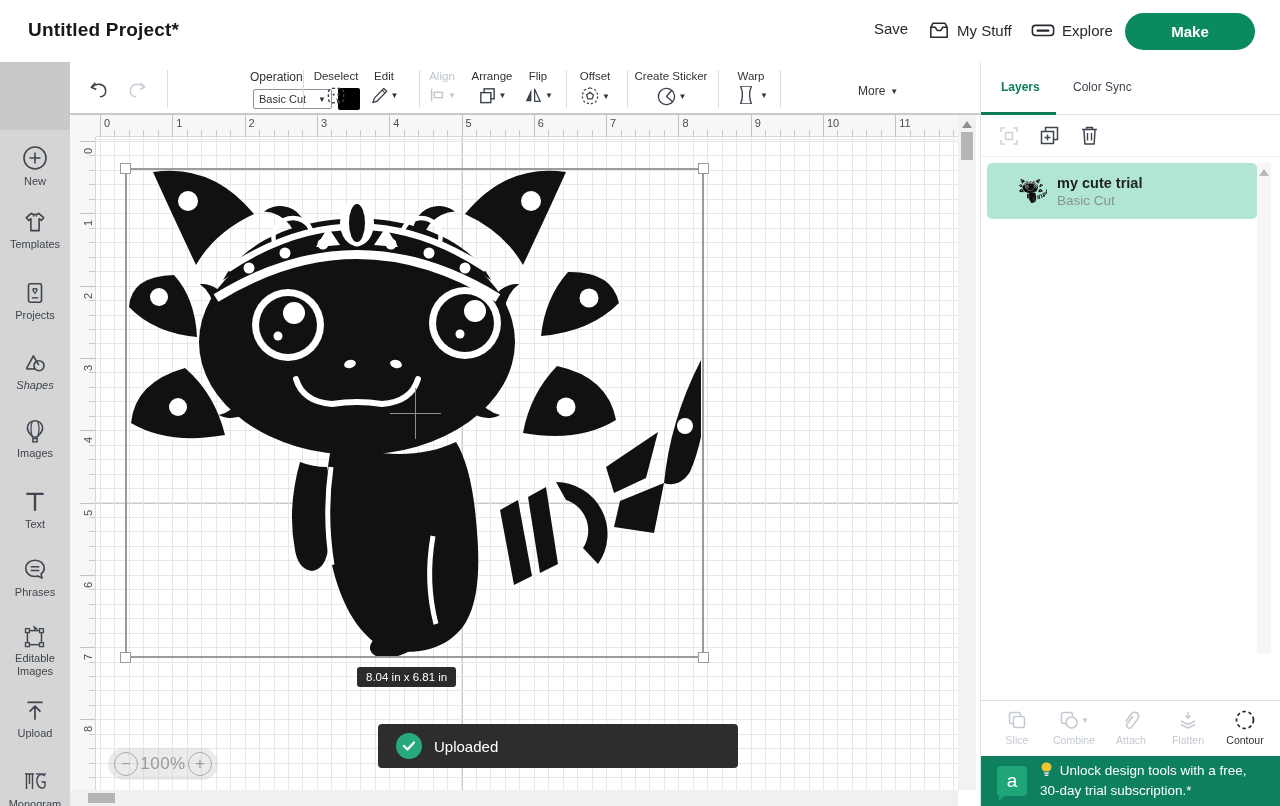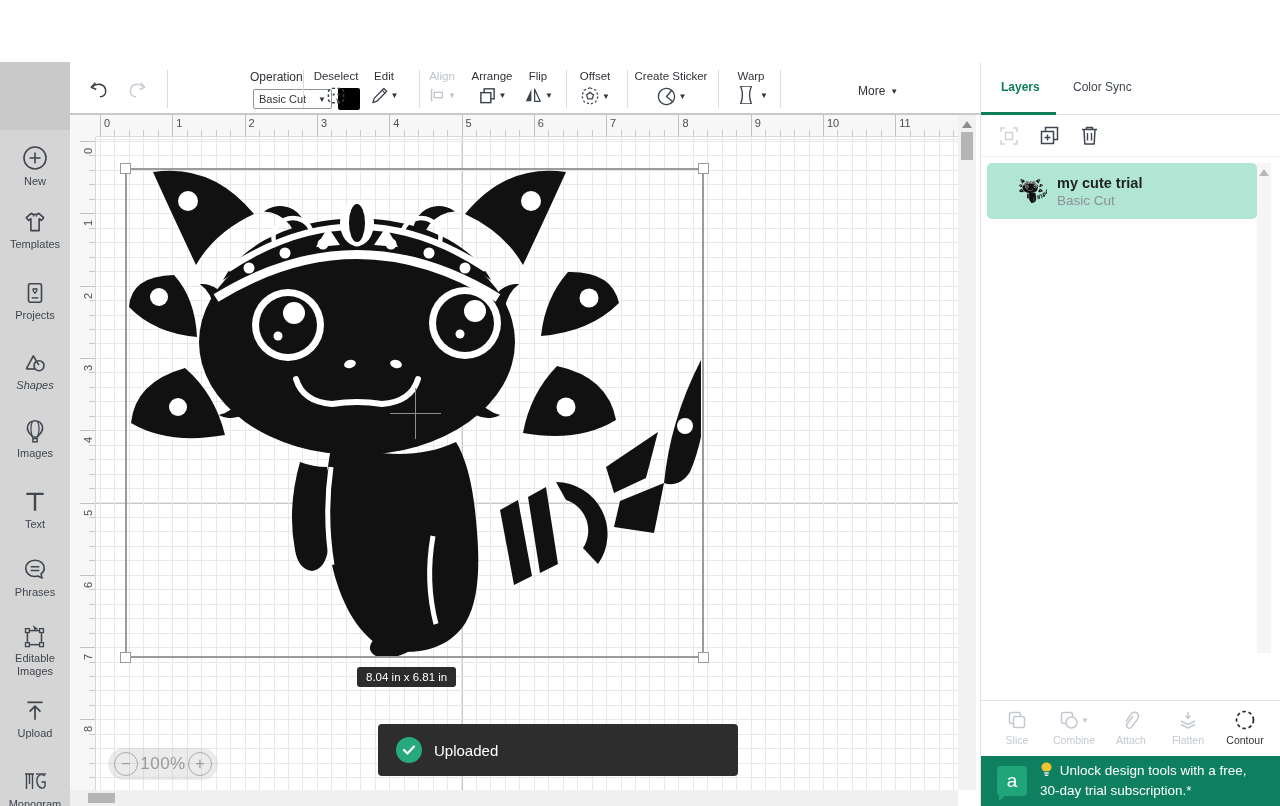--- a/index.html
+++ b/index.html
@@ -63,21 +63,21 @@
   .crosshair { position:absolute; left:320px; top:273px; width:51px; height:51px; z-index:5; }
   .crosshair .chh { position:absolute; left:0; top:25px; width:51px; height:1px; background:#8f8f8f; }
   .crosshair .chv { position:absolute; left:25px; top:0; width:1px; height:51px; background:#8f8f8f; }
 
   .size-label { position:absolute; left:287px; top:552px; height:20px; padding:0 9px; background:#2b2b2b; border-radius:3px; color:#fff; font-size:11.5px; line-height:20px; z-index:6; white-space:nowrap; }
 
   .zoom-pill { position:absolute; left:38px; top:633px; width:110px; height:32px; border-radius:16px; background:rgba(190,190,190,.30); display:flex; align-items:center; justify-content:space-between; padding:0 6px; z-index:6; }
   .zoom-circle { width:24px; height:24px; border-radius:50%; border:1.5px solid #ababab; color:#9a9a9a; font-size:16px; display:flex; align-items:center; justify-content:center; cursor:pointer; background:transparent; line-height:1; }
   .zoom-val { font-size:17px; color:#9a9a9a; letter-spacing:.5px; }
 
-  .toast { position:absolute; left:308px; top:609px; width:360px; height:52px; background:#2d2d2d; border-radius:4px; display:flex; align-items:center; z-index:8; }
+  .toast { position:absolute; left:308px; top:609px; width:360px; height:44px; background:#2d2d2d; border-radius:4px; display:flex; align-items:center; z-index:8; }
   .toast-check { width:26px; height:26px; border-radius:50%; background:#25a97d; margin-left:18px; display:flex; align-items:center; justify-content:center; }
   .toast-text { color:#fff; font-size:15px; margin-left:12px; }
 
   .vscroll { position:absolute; left:888px; top:0; width:18px; height:675px; background:#f2f2f2; }
   .vscroll .arrow-up { position:absolute; left:4px; top:6px; width:0; height:0; border-left:5px solid transparent; border-right:5px solid transparent; border-bottom:7px solid #8f8f8f; }
   .vscroll .vthumb { position:absolute; left:3px; top:17px; width:12px; height:28px; background:#b5b5b5; }
   .hscroll { position:absolute; left:0; top:675px; width:888px; height:16px; background:#f0f0f0; }
   .hscroll .hthumb { position:absolute; left:18px; top:3px; width:27px; height:10px; background:#b5b5b5; }
 
   
@@ -113,20 +113,44 @@
   .banner-text { margin-left:13px; color:#fff; font-size:13.5px; line-height:18px; width:230px; }
   .bulb { display:inline-block; vertical-align:-2px; margin-right:3px; }
 
   svg.icon { display:block; }
 </style>
 </head>
 <body>
 
 <div id="app">
 
+  <div class="header">
+    <div class="title">Untitled Project*</div>
+    <div class="hbtn save-btn">
+      <span>Save</span>
+    </div>
+    <div class="hbtn mystuff-btn">
+      <span>
+        <svg class="icon" width="22" height="20" viewBox="0 0 24 22">
+            <path d="M3 8 L8 8 L10 11.5 L14 11.5 L16 8 L21 8 L21 19 L3 19 Z M3 8 L5.5 3.5 L18.5 3.5 L21 8" fill="none" stroke="#25282e" stroke-width="1.7" stroke-linejoin="round"></path>
+          </svg>
+      </span>
+      <span>My Stuff</span>
+    </div>
+    <div class="hbtn explore-btn">
+      <span>
+        <svg class="icon" width="24" height="20" viewBox="0 0 26 20">
+            <rect x="1.5" y="5" width="23" height="11" rx="3.5" fill="none" stroke="#25282e" stroke-width="1.7"></rect>
+            <rect x="6" y="9.5" width="14" height="2.4" rx="1.2" fill="#25282e"></rect>
+          </svg>
+      </span>
+      <span>Explore</span>
+    </div>
+    <div class="make-btn">Make</div>
+  </div>
 
   <div class="sidebar">
     <div class="side-new-bg"></div>
     <div class="side-item" style="top:82px;">
       <span class="icn">
           <svg class="icon" width="28" height="28" viewBox="0 0 28 28">
             <circle cx="14" cy="14" r="11" fill="none" stroke="#3f4650" stroke-width="1.6"></circle>
             <path d="M14 8.5 V19.5 M8.5 14 H19.5" stroke="#3f4650" stroke-width="1.6"></path>
           </svg>
         </span>

